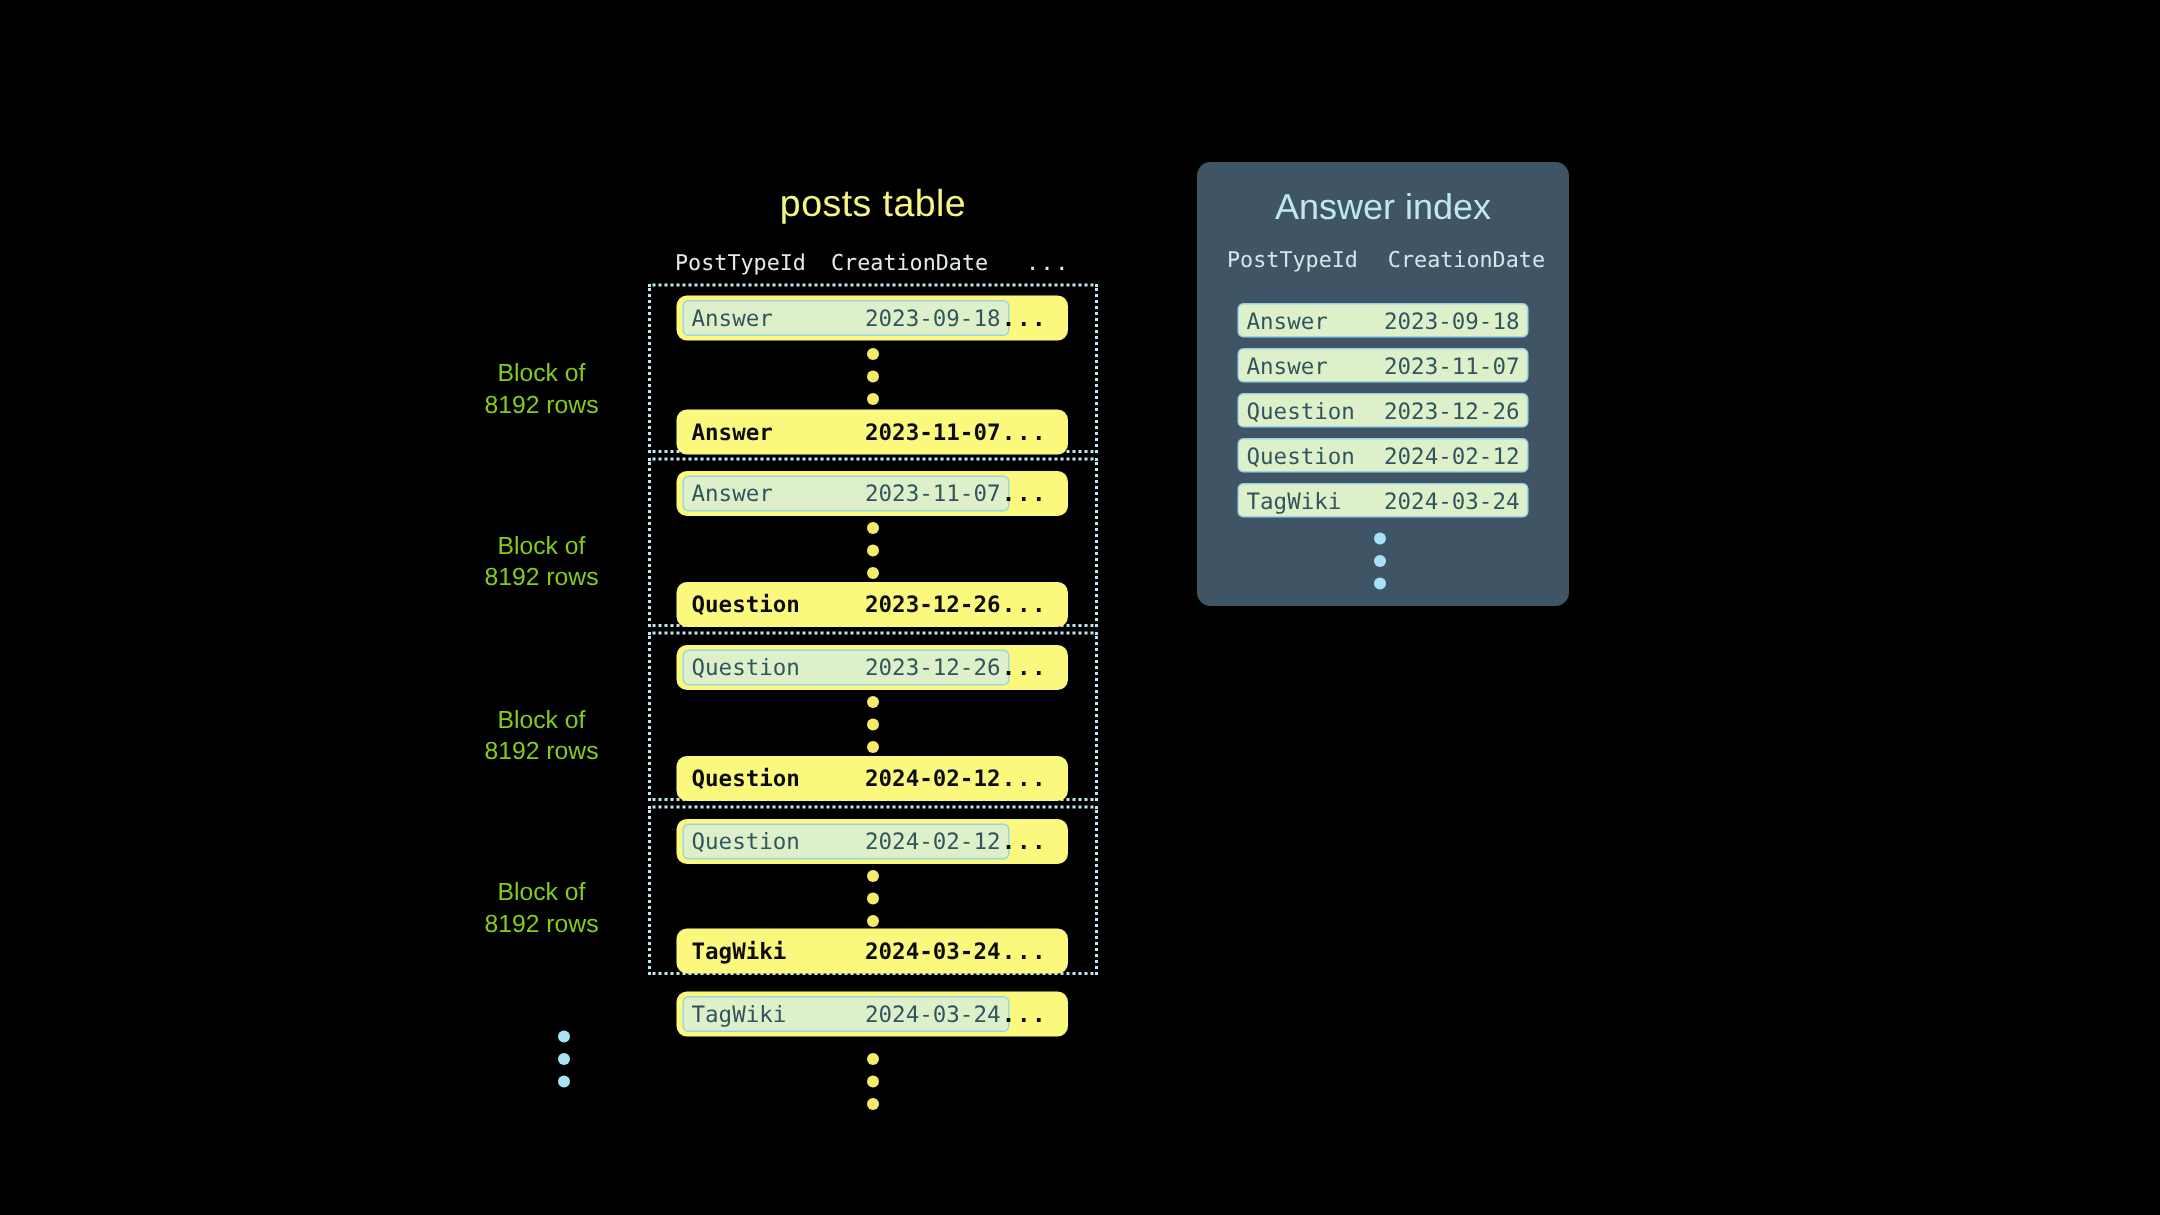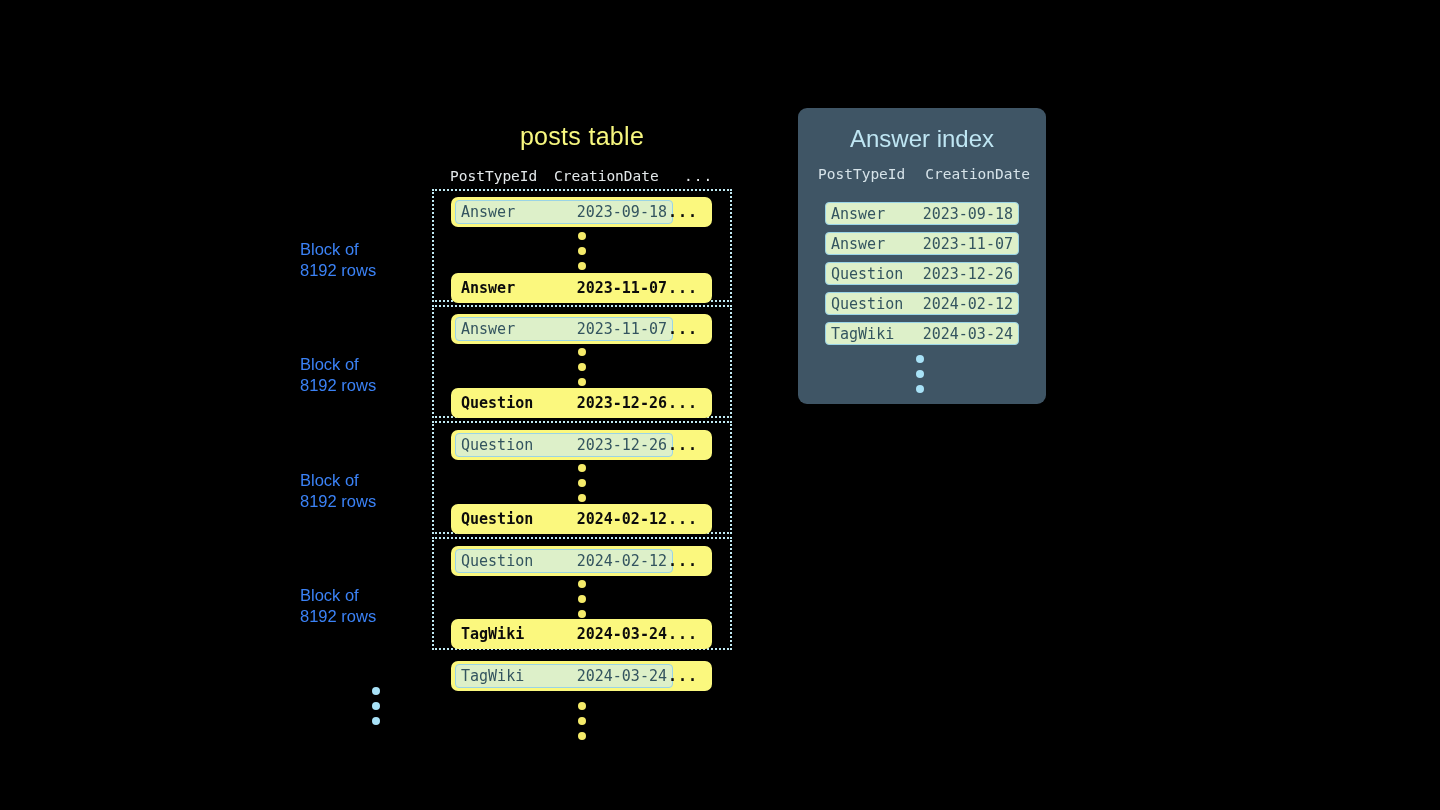--- a/index.html
+++ b/index.html
@@ -59,23 +59,24 @@
     width: 300px;
     border: 2px dotted #bfe9f2;
     box-sizing: border-box;
   }
 
   
   .block-label {
     position: absolute;
     left: 300px;
     width: 122px;
+    text-align: center;
     font-size: 16.5px;
     line-height: 21px;
-    color: #3b82f6;
+    color: #84cc16;
     font-family: "Liberation Sans", sans-serif;
   }
 
   
   .row {
     position: absolute;
     left: 451px;
     width: 261px;
     height: 30px;
     background: #fbf87e;

